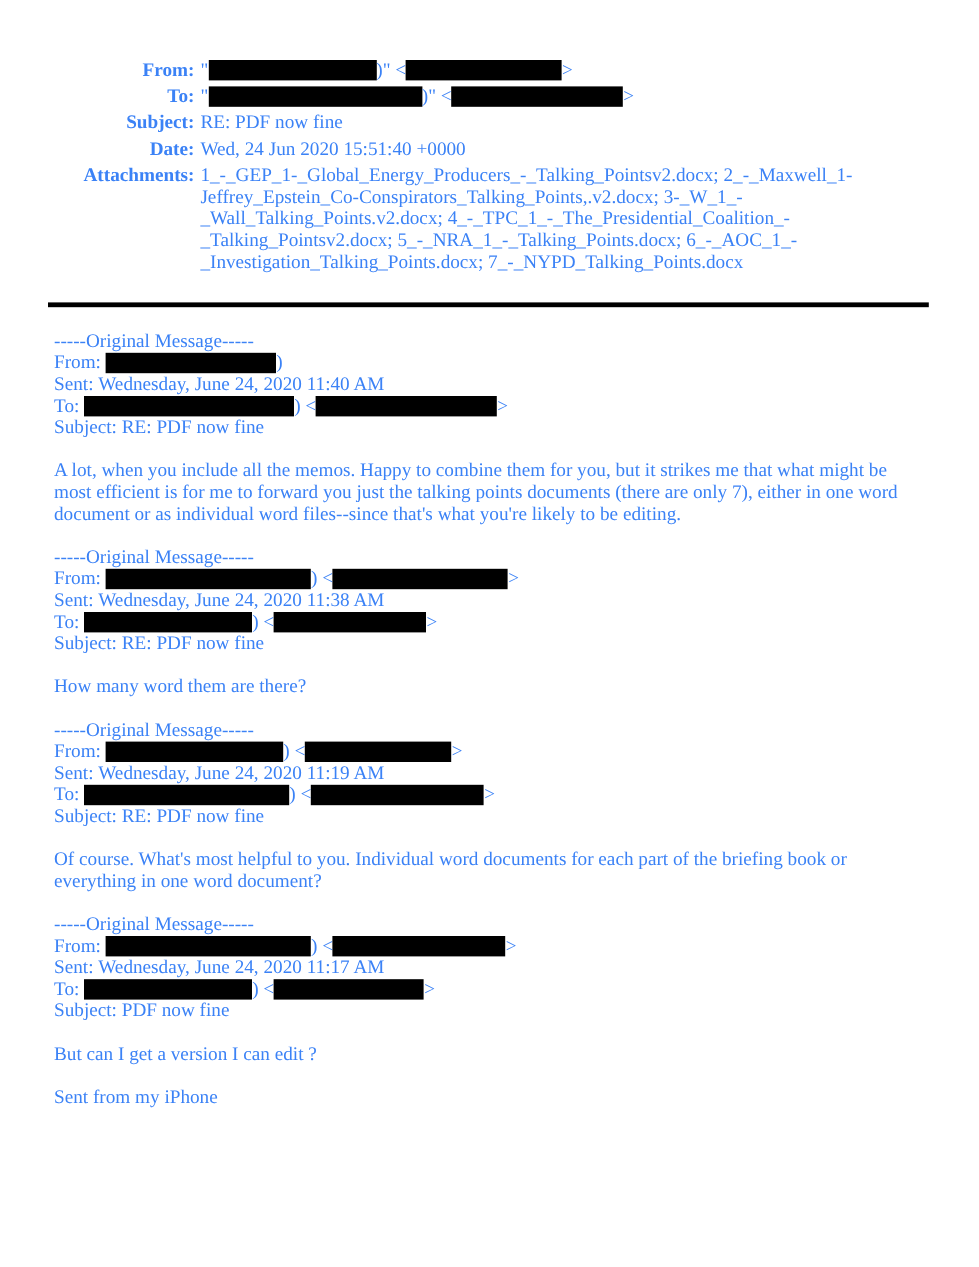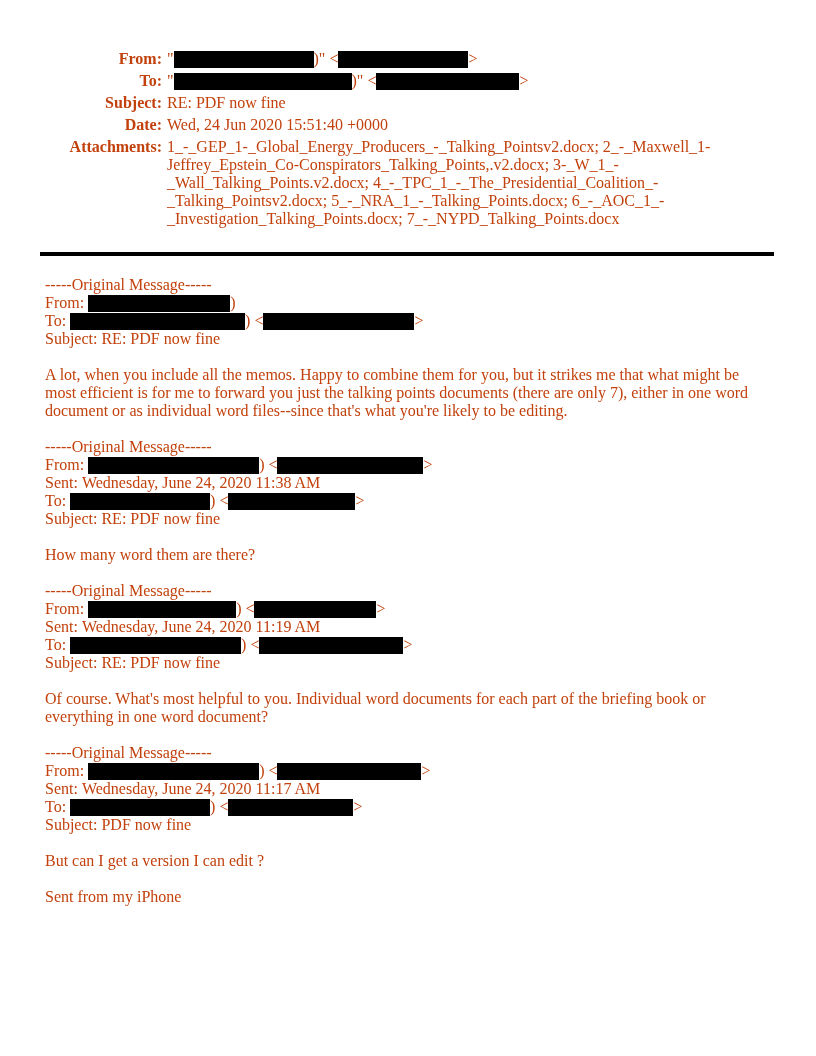--- a/index.html
+++ b/index.html
@@ -1,18 +1,18 @@
 <!DOCTYPE html>
 <html><head>
 <meta charset="utf-8">
 <style>
   html, body { margin: 0; padding: 0; background: #ffffff; }
   .page {
     width: 816px; height: 1056px;
-    background: #ffffff; color: #c2410c;
+    background: #ffffff; color: #3b82f6;
     font-family: "Liberation Serif", "DejaVu Serif", serif;
     font-size: 16px; line-height: 18px;
     box-sizing: border-box;
     padding: 50px 43px 0 45px;
     position: relative;
     overflow: hidden;
   }
   
   .hdr { display: table; margin-left: -5px; width: 734px; border-collapse: collapse; }
   .hrow { display: table-row; }
@@ -78,20 +78,21 @@
   </div>
 
   <div class="rule"></div>
 
   <div class="bodytext">
 
 
     <div class="block msghdr">
       <div>-----Original Message-----</div>
       <div><span class="lbl">From:</span><span class="redact" style="width:142px"></span><span class="pre">)</span></div>
+      <div><span class="lbl">Sent:</span><span>Wednesday, June 24, 2020 11:40 AM</span></div>
       <div><span class="lbl">To:</span><span class="redact" style="width:175px"></span><span class="pre">) &lt;</span><span class="redact" style="width:151px"></span><span class="pre">&gt;</span></div>
       <div><span class="lbl">Subject:</span><span>RE: PDF now fine</span></div>
     </div>
 
     <p class="block">A lot, when you include all the memos. Happy to combine them for you, but it strikes me that what might be most efficient is for me to forward you just the talking points documents (there are only 7), either in one word document or as individual word files--since that's what you're likely to be editing.</p>
 
     <div class="block msghdr">
       <div>-----Original Message-----</div>
       <div><span class="lbl">From:</span><span class="redact" style="width:171px"></span><span class="pre">) &lt;</span><span class="redact" style="width:146px"></span><span class="pre">&gt;</span></div>
       <div><span class="lbl">Sent:</span><span>Wednesday, June 24, 2020 11:38 AM</span></div>

